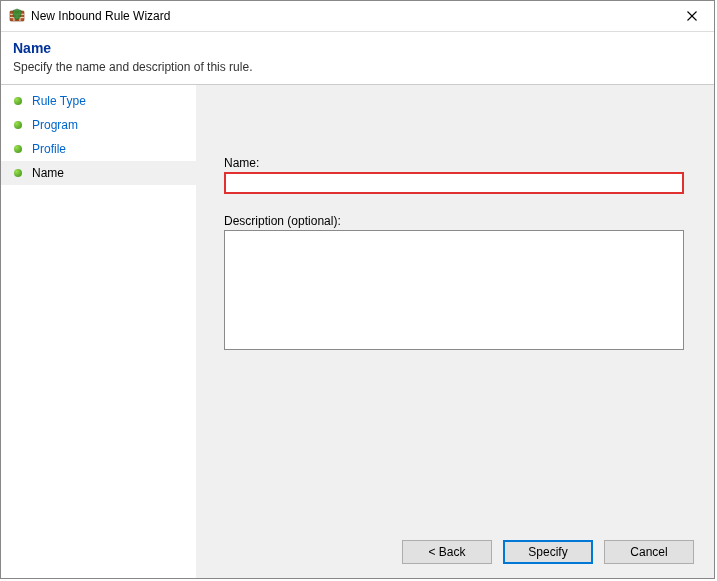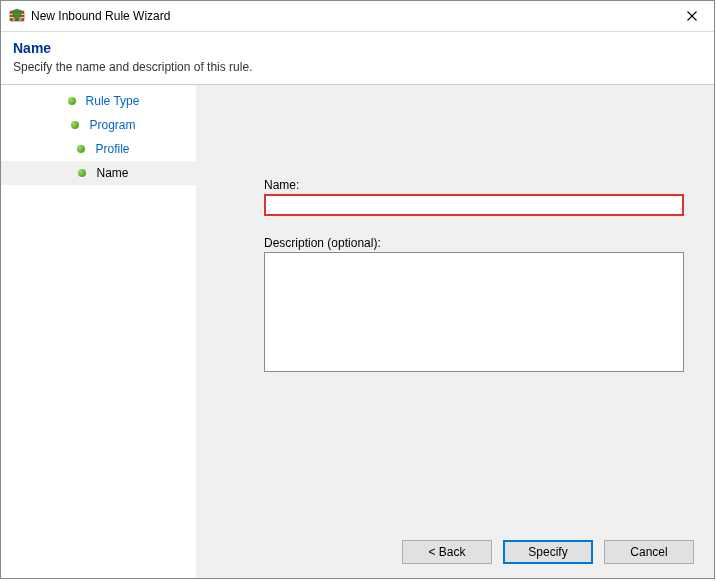--- a/index.html
+++ b/index.html
@@ -85,24 +85,23 @@
     font-size: 12px;
   }
   .steps {
     list-style: none;
     margin: 0;
     padding: 4px 0 0 0;
   }
   .steps li {
     display: flex;
     align-items: center;
-    padding: 3px 10px 3px 20px;
+    padding: 3px 10px 3px 13px;
     font-size: 12px;
     line-height: 18px;
-    justify-content: center;
   }
   .steps li.current {
     background: #f0f0f0;
   }
   .steps li .bullet {
     width: 8px;
     height: 8px;
     border-radius: 50%;
     background: radial-gradient(circle at 30% 30%, #9be04e, #3a8e1a);
     margin-right: 10px;
@@ -119,22 +118,21 @@
   .content {
     flex: 1;
     background: #f0f0f0;
     position: relative;
     padding: 0;
   }
   .form-area {
     position: absolute;
     left: 28px;
     right: 30px;
-    top: 93px;
-    margin-left: 40px;
+    top: 71px;
   }
   .field-label {
     font-size: 12px;
     color: #000;
     margin-bottom: 2px;
   }
   .name-input {
     width: 100%;
     box-sizing: border-box;
     height: 22px;

